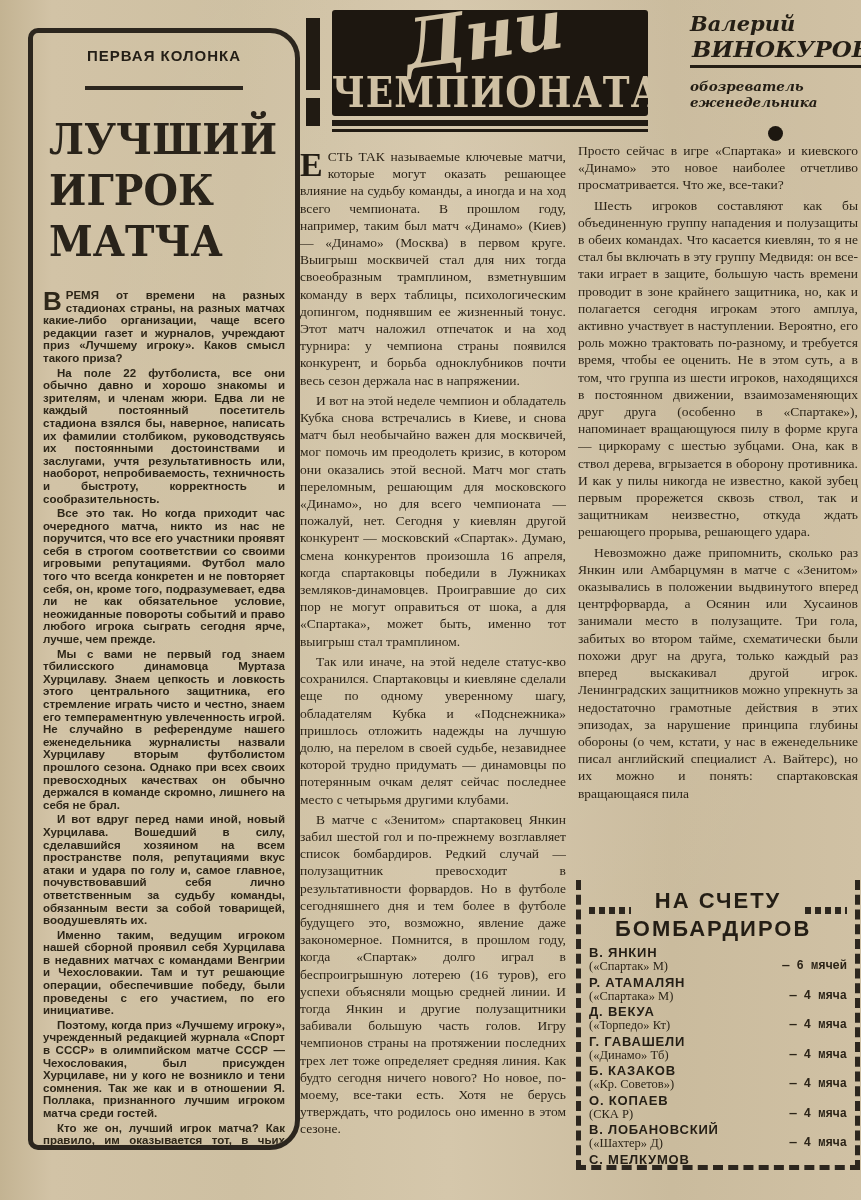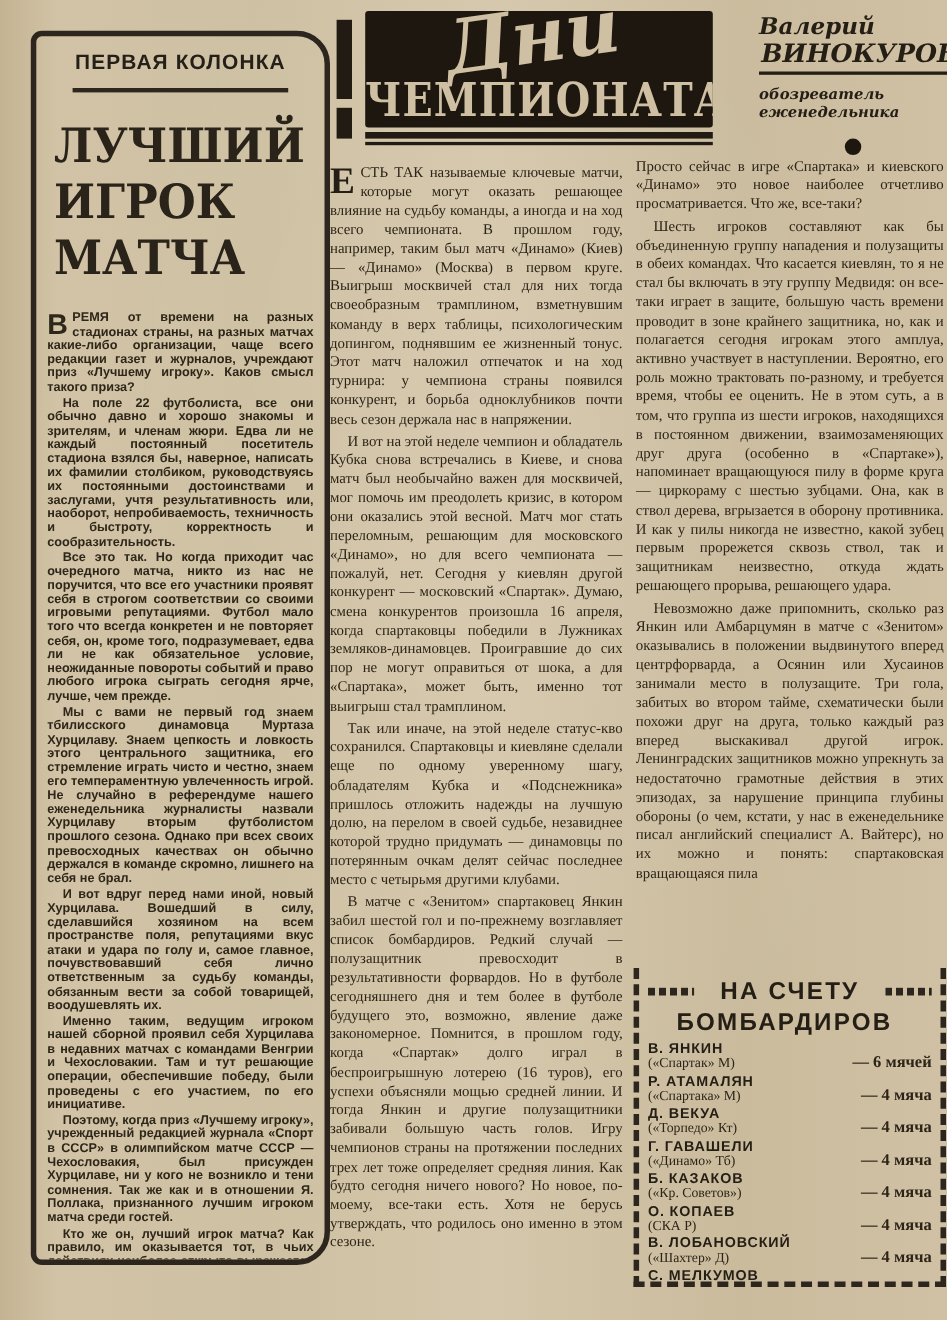--- a/index.html
+++ b/index.html
@@ -5,22 +5,22 @@
   html,body{margin:0;padding:0;}
   body{width:861px;height:1200px;overflow:hidden;font-family:"Liberation Serif",serif;}
   .paper{position:relative;width:861px;height:1200px;overflow:hidden;
     background:
       radial-gradient(ellipse at 55% 35%, rgba(255,255,255,.07), transparent 60%),
       linear-gradient(90deg,#c3b392 0%,#d2c3a6 6%,#cec0a2 28%,#d5c7ab 52%,#cabb9d 78%,#d0c1a4 100%);}
   
   .first-col-box{position:absolute;left:28px;top:28px;width:272px;height:1122px;box-sizing:border-box;
     border:5px solid #2c261e;border-radius:10px 30px 30px 10px;padding:6px 10px;overflow:hidden;}
   .kicker-wrap{text-align:center;margin-top:8px;}
-  .kicker{display:inline-block;font-family:"Liberation Sans",sans-serif;font-weight:bold;font-size:19px;
-    letter-spacing:1px;color:#241f17;border-bottom:4px solid #2c261e;padding:0 2px 11px;}
+  .kicker{display:inline-block;font-family:"Liberation Sans",sans-serif;font-weight:bold;font-size:15px;
+    letter-spacing:1px;color:#241f17;border-bottom:4px solid #2c261e;padding:0 2px 22px;}
   .col-title{margin:24px 0 0 6px;}
   .title-line{display:block;font-family:"DejaVu Serif",serif;font-weight:bold;font-size:43px;line-height:51px;
     color:#29231a;transform:scaleX(.92);transform-origin:left;}
   .first-col-body{margin-top:22px;color:#2e2719;}
   .fc-para{margin:0;font-family:"Liberation Sans",sans-serif;font-weight:bold;font-size:11.5px;
     line-height:12.6px;text-align:justify;}
   .fc-para + .fc-para{margin-top:2px;text-indent:14px;}
   .dropcap-sans{float:left;font-family:"Liberation Sans",sans-serif;font-weight:bold;font-size:26px;
     line-height:22px;margin:1px 4px 0 0;}
   
@@ -46,31 +46,31 @@
   .col1{left:300px;top:148px;width:266px;height:1018px;}
   .col2{left:578px;top:142px;width:280px;height:732px;}
   .a-para{margin:0;font-family:"Liberation Serif",serif;font-size:13.5px;line-height:17.2px;}
   .a-para + .a-para{text-indent:16px;margin-top:3px;}
   .dropcap-serif{float:left;font-family:"Liberation Serif",serif;font-weight:bold;font-size:34px;
     line-height:29px;margin:2px 5px 0 0;color:#241e15;}
   
   .scorers{position:absolute;left:576px;top:880px;width:284px;height:290px;box-sizing:border-box;
     border-left:5px dashed #2c261e;border-right:5px dashed #2c261e;border-bottom:5px dashed #2c261e;
     padding:0 8px;overflow:hidden;}
-  .sc-title-row{display:flex;align-items:center;gap:24px;margin-top:8px;}
+  .sc-title-row{display:flex;align-items:flex-end;gap:24px;margin-top:8px;}
   .dashline{flex:1;height:7px;background:repeating-linear-gradient(90deg,#2c261e 0 6px,transparent 6px 10px);}
   .sc-title{font-family:"Liberation Sans",sans-serif;font-weight:bold;font-size:22px;letter-spacing:2px;color:#241e15;}
   .sc-title2{font-family:"Liberation Sans",sans-serif;font-weight:bold;font-size:22px;letter-spacing:2px;
     color:#241e15;margin:2px 0 4px 26px;}
   .scorer{margin-top:3px;}
   .sc-name{font-family:"Liberation Sans",sans-serif;font-weight:bold;font-size:13px;line-height:13px;
     letter-spacing:.8px;color:#241e15;}
   .sc-line{display:flex;justify-content:space-between;font-family:"Liberation Serif",serif;font-size:12.5px;
     line-height:12.5px;color:#2c2418;margin-top:1px;}
-  .sc-tally{font-family:Liberation Serif, serif;font-weight:bold;font-size:15px;text-align:right;}
+  .sc-tally{font-family:Liberation Mono, monospace;font-weight:bold;font-size:12px;text-align:right;}
   
   .page-footer{position:absolute;left:22px;top:1222px;font-family:"Liberation Sans",sans-serif;
     font-weight:bold;font-size:15px;color:#241e15;letter-spacing:1px;white-space:nowrap;}
   .sep{margin:0 8px;font-size:13px;vertical-align:1px;}
   .wide{letter-spacing:5px;}
   .footer-bar{position:absolute;left:363px;top:5px;width:196px;height:3px;
     border-top:5px solid #241e15;border-bottom:2px solid #241e15;}
 </style>
 </head>
 <body>

